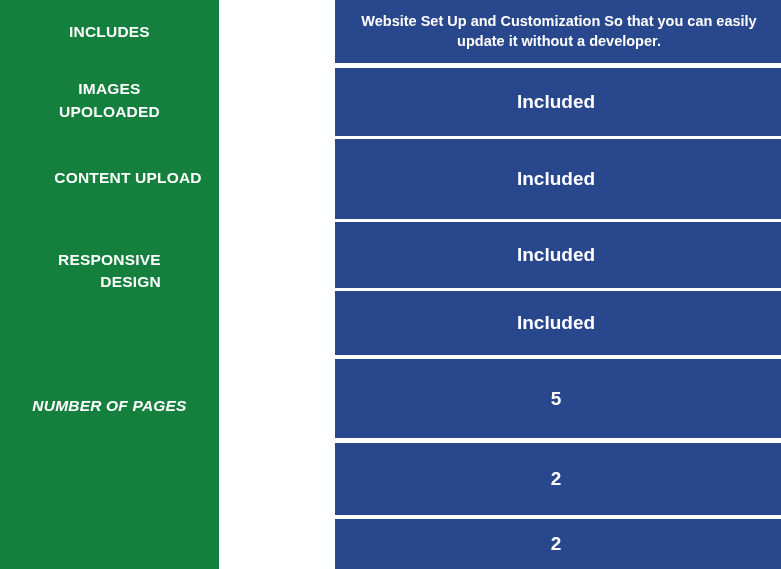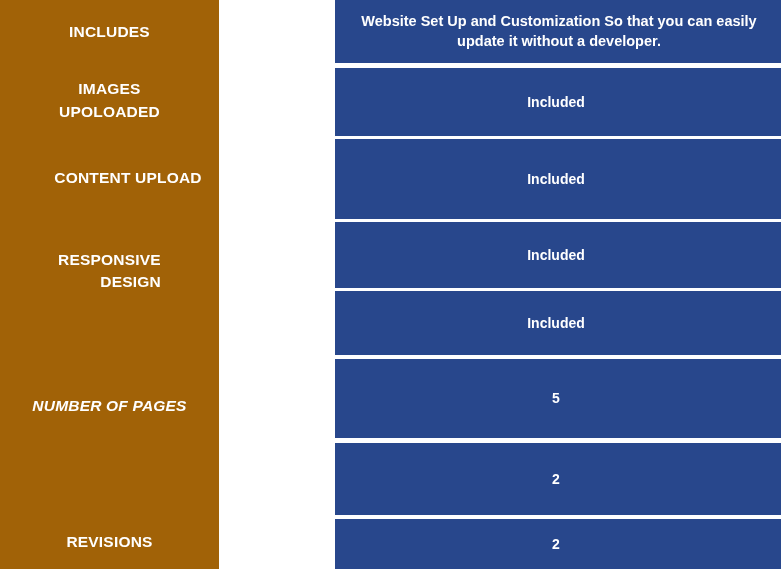--- a/index.html
+++ b/index.html
@@ -19,21 +19,21 @@
     background: #ffffff;
   }
 
   
   .label-column {
     position: absolute;
     left: 0;
     top: 0;
     width: 219px;
     height: 569px;
-    background: #a16207;
+    background: #15803d;
   }
   .label-cell {
     position: absolute;
     left: 0;
     width: 219px;
     display: flex;
     align-items: center;
     justify-content: center;
     text-align: center;
     box-sizing: border-box;
@@ -77,21 +77,21 @@
     transform: translateX(-5px);
   }
   .value-row.header .value-text {
     font-size: 14.5px;
     line-height: 1.32;
     padding: 0 14px;
     box-sizing: border-box;
     transform: translateX(-2px);
   }
   .value-row.body .value-text {
-    font-size: 14px;
+    font-size: 19px;
   }
 
   
   .inner-divider {
     position: absolute;
     background: #ffffff;
     height: 3px;
   }
 </style>
 </head>
@@ -118,23 +118,20 @@
       <span class="label-text">RESPONSIVE
 DESIGN</span>
     </div>
 
 
     <div class="label-cell" style="top:364px;height:84px;font-style:italic;">
       <span class="label-text">NUMBER OF PAGES</span>
     </div>
 
 
-    <div class="label-cell" style="top:516px;height:53px;">
-      <span class="label-text">REVISIONS</span>
-    </div>
 
   </div>
 
   <div class="value-column">
 
     <div class="value-row header" style="top:0px;height:63px;">
       <span class="value-text">Website Set Up and Customization So that you can easily update it without a developer.</span>
     </div>
 
     <div class="value-row body" style="top:68px;height:68px;">

